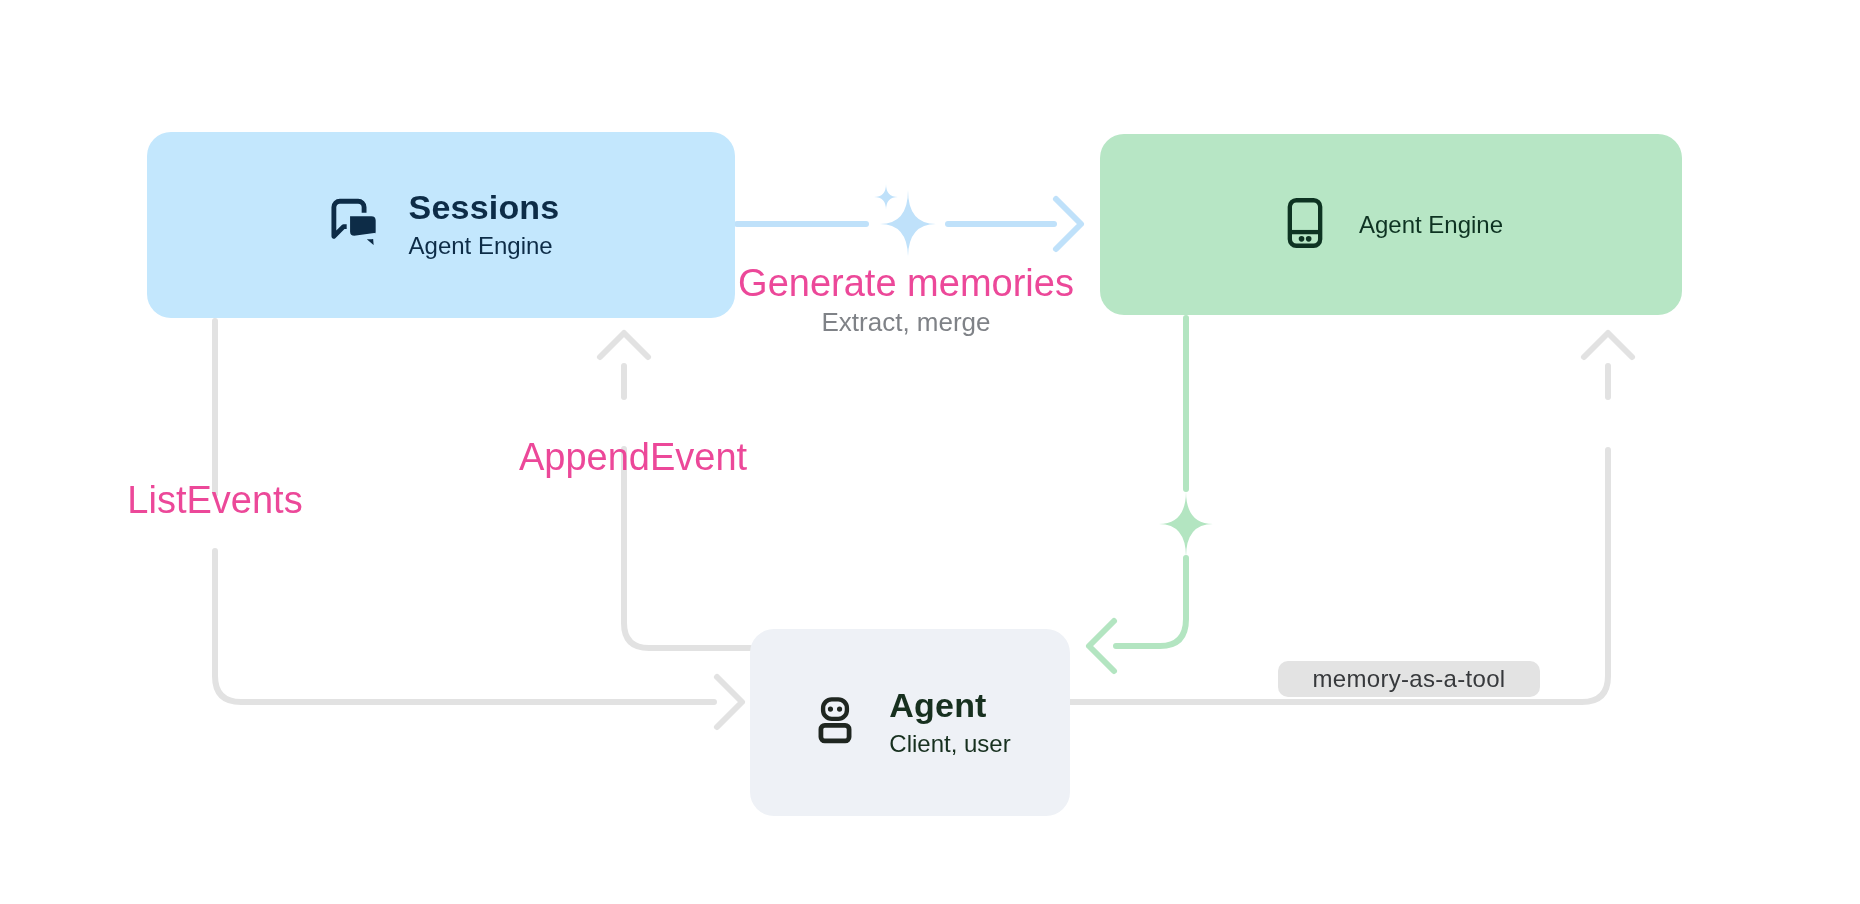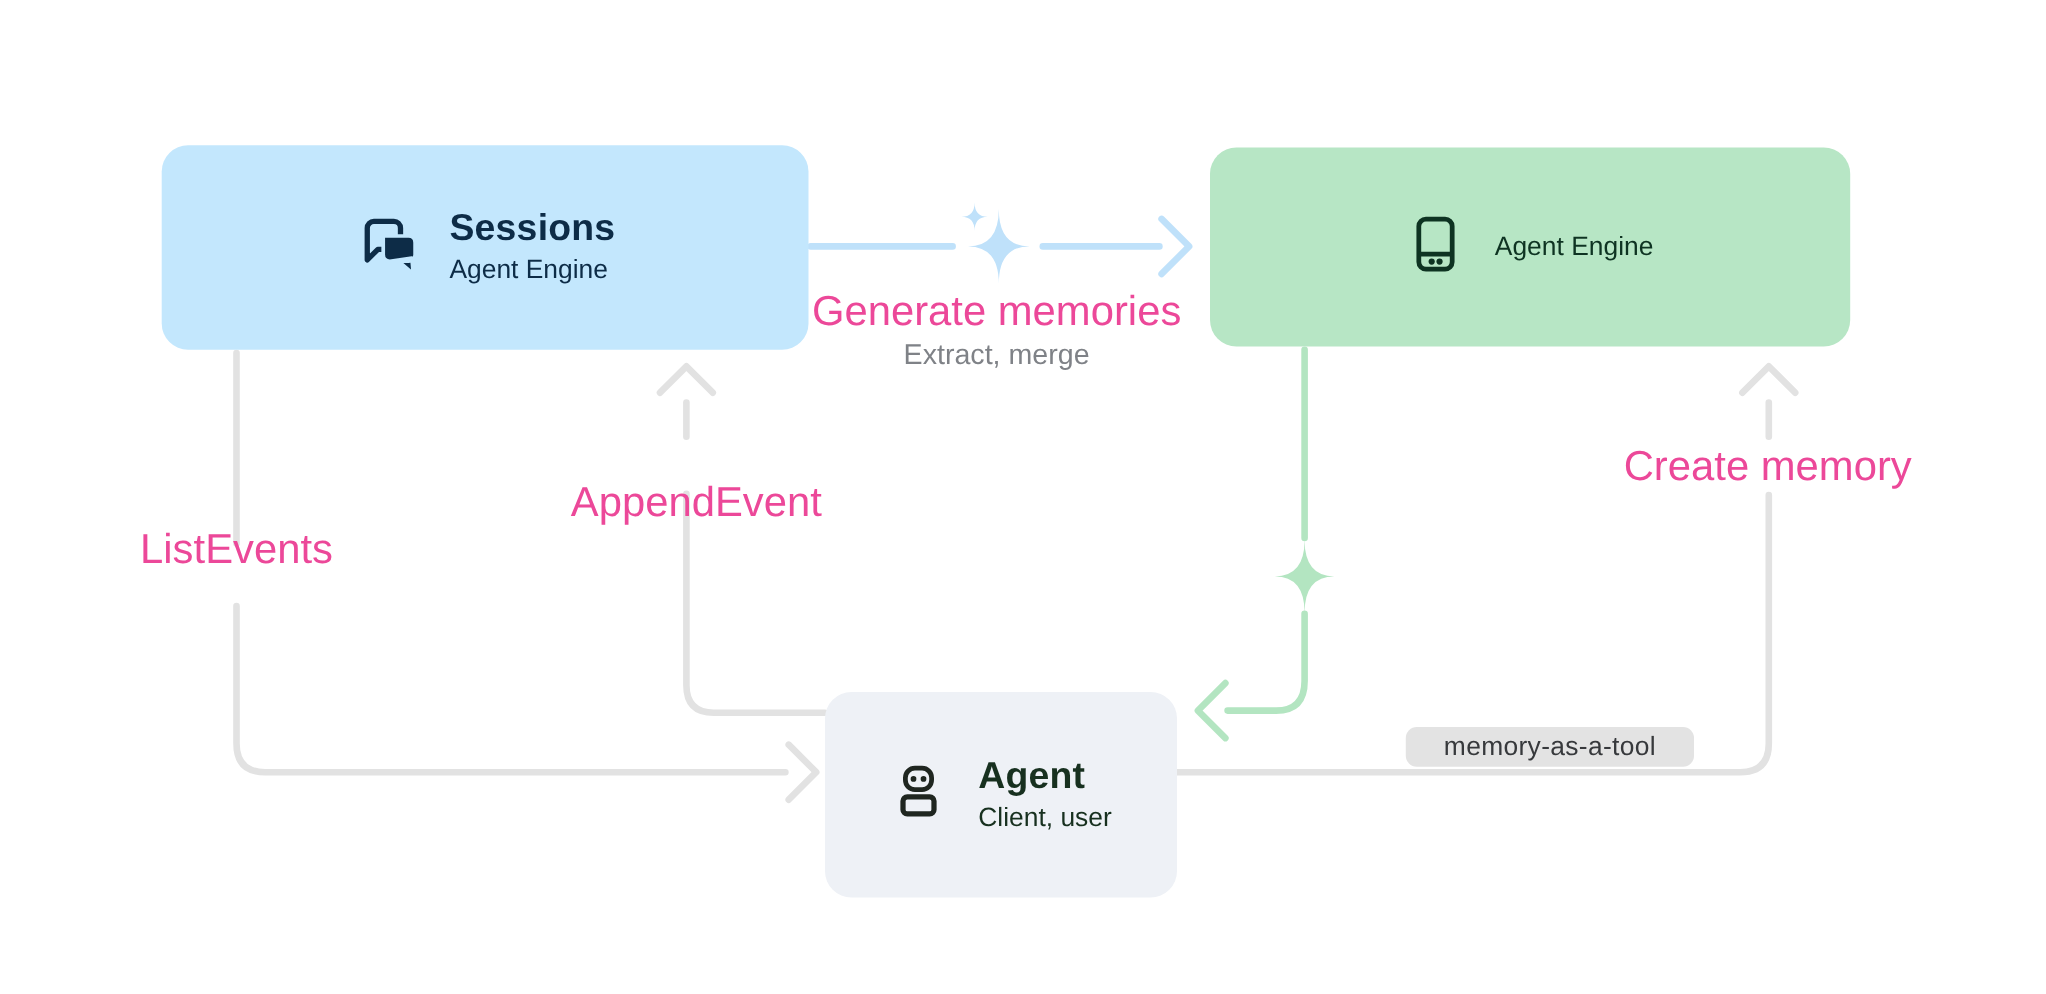--- a/index.html
+++ b/index.html
@@ -120,17 +120,16 @@
     <span class="txt">
       <span class="title">Agent</span>
       <span class="subtitle">Client, user</span>
     </span>
   </div>
 
   <div class="elabel centered lbl-generate">Generate memories</div>
   <div class="esub lbl-extract">Extract, merge</div>
   <div class="elabel centered lbl-append">AppendEvent</div>
   <div class="elabel centered lbl-list">ListEvents</div>
-  <div class="elabel centered lbl-create">Create memory</div>
 
   <div class="badge">memory-as-a-tool</div>
 
 </div>
 
 </body></html>

